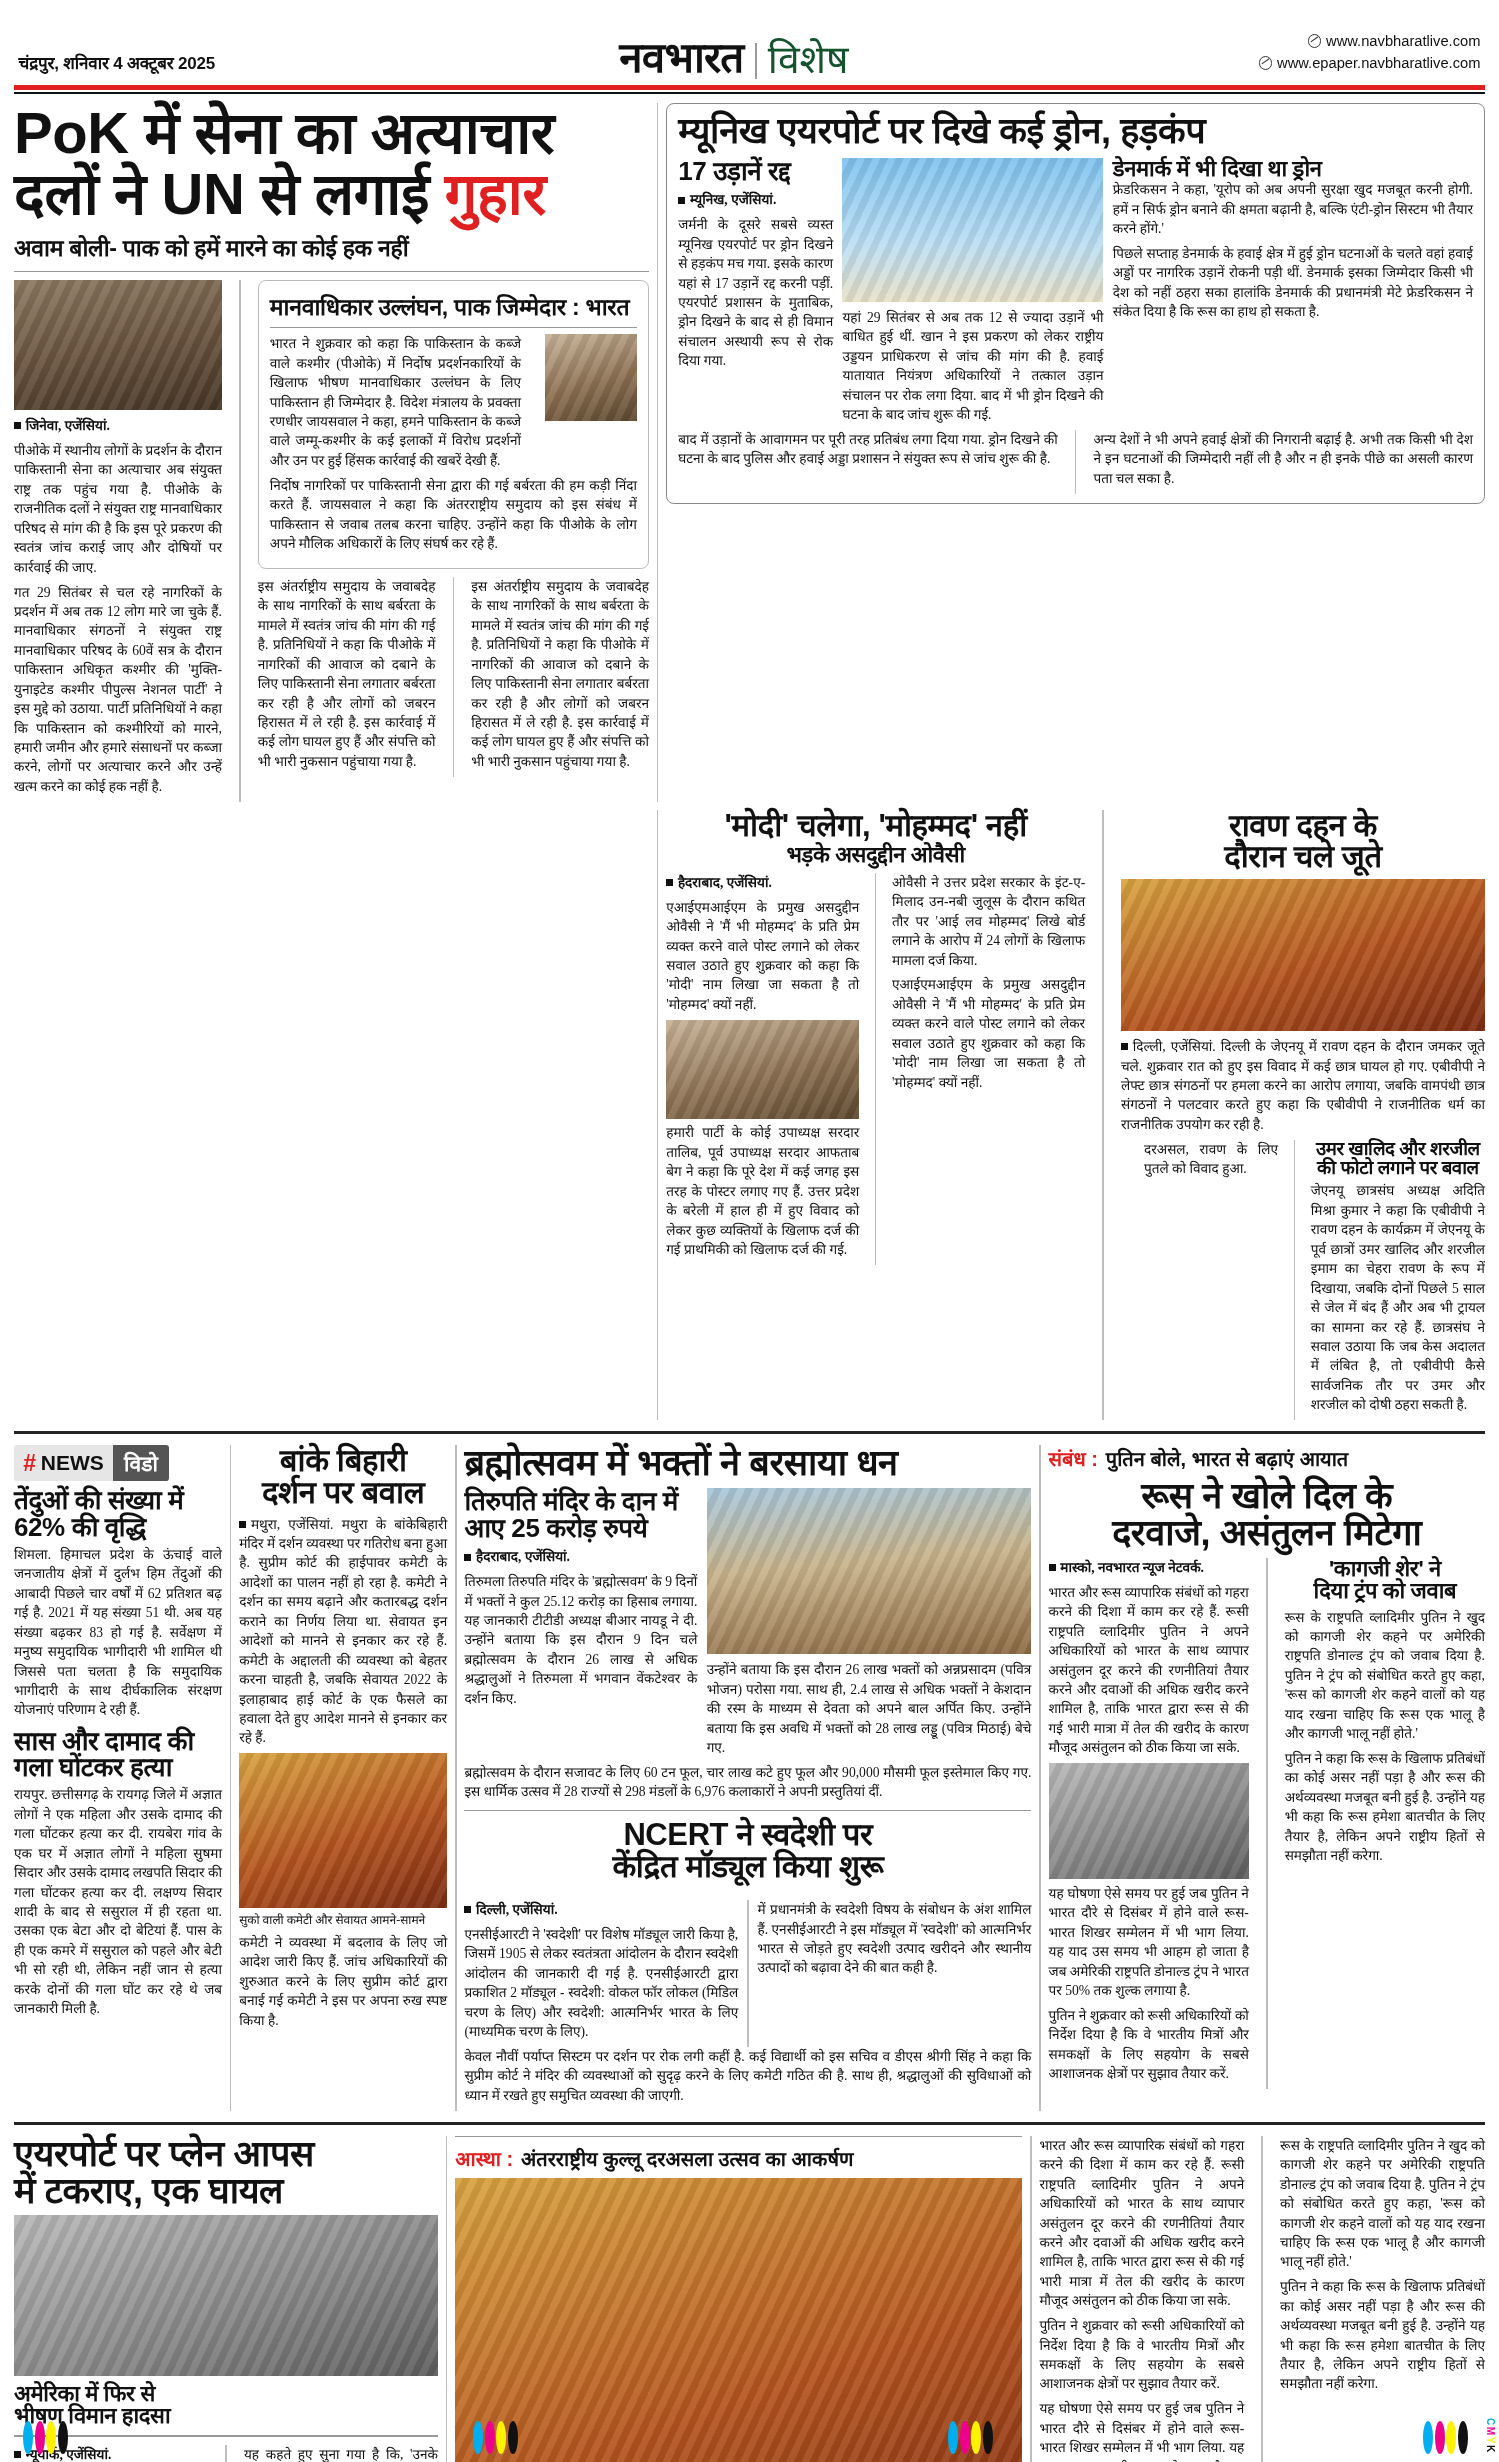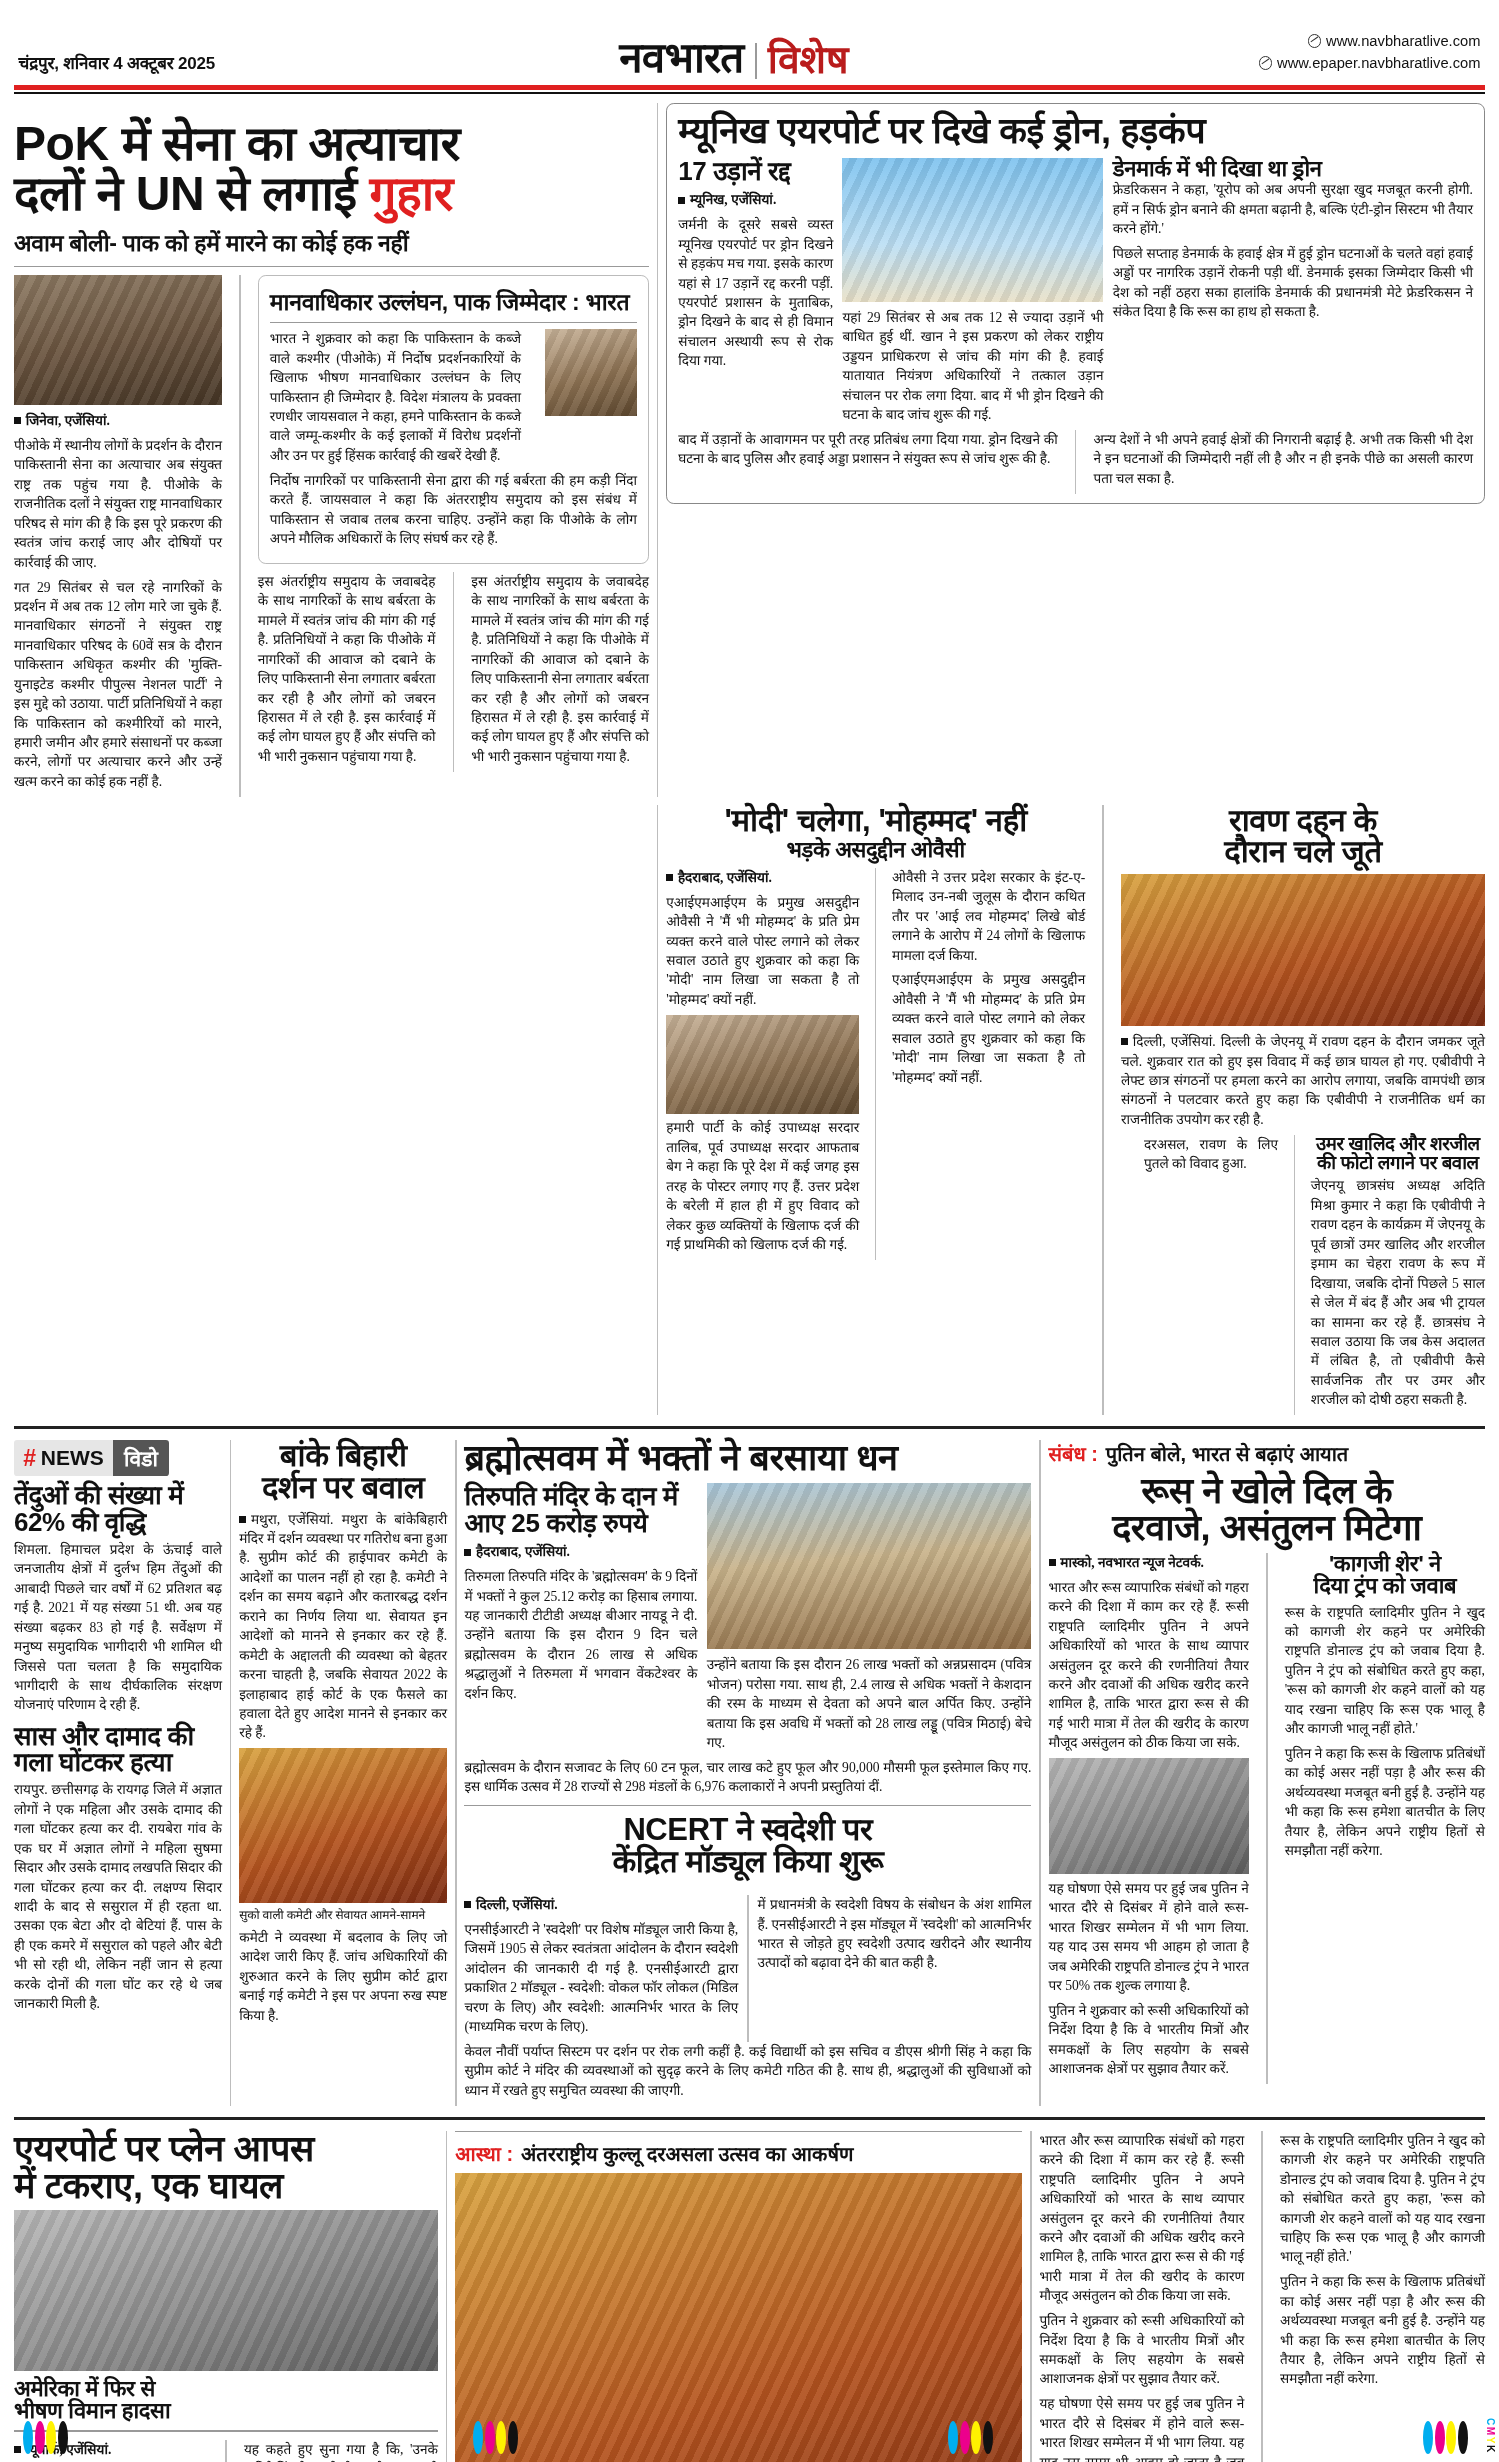--- a/index.html
+++ b/index.html
@@ -6,36 +6,36 @@
   html,body{margin:0;padding:0;background:#fff;}
   body{width:1499px;height:2462px;font-family:"Liberation Serif","DejaVu Serif",serif;color:#111;position:relative;overflow:hidden;}
   .page{width:1499px;height:2462px;position:relative;background:#fff;}
 
   
   .masthead{height:85px;display:flex;align-items:flex-end;padding:0 18.6px 4.7px 18.6px;box-sizing:border-box;}
   .mh-date{font-family:"Liberation Sans",sans-serif;font-weight:700;font-size:17px;letter-spacing:-0.2px;flex:0 0 279px;padding-bottom:6.2px;}
   .mh-logo{flex:1;display:flex;align-items:flex-end;justify-content:center;gap:11px;padding-bottom:1.6px;}
   .mh-logo .nb{font-family:"Liberation Sans",sans-serif;font-weight:900;font-size:42px;letter-spacing:-0.8px;color:#111;line-height:1;}
   .mh-logo .bar{width:2.3px;height:36px;background:#9a9a9a;}
-  .mh-logo .vs{font-family:"Liberation Sans",sans-serif;font-weight:700;font-size:39px;color:#b91c1c;line-height:1;}
+  .mh-logo .vs{font-family:"Liberation Sans",sans-serif;font-weight:400;font-size:39px;color:#14532d;line-height:1;}
   .mh-urls{flex:0 0 310px;text-align:right;font-family:"Liberation Sans",sans-serif;font-size:14.7px;line-height:1.5;padding-bottom:6.2px;}
   .mh-urls div{white-space:nowrap;}
   .globe{display:inline-block;width:11.6px;height:11.6px;border:1.6px solid #333;border-radius:50%;position:relative;margin-right:4.7px;vertical-align:-1.6px;}
   .globe:after{content:"";position:absolute;left:0.8px;top:3.9px;width:8.5px;height:0;border-top:1.6px solid #333;transform:rotate(-35deg);}
   .rule-red{height:4.7px;background:#e02020;margin:0 14px;}
   .rule-thin{height:1.6px;background:#111;margin:2.3px 14px 0 14px;}
 
   
   .cols{display:flex;padding:0 14px;box-sizing:border-box;}
   .vline{width:1.6px;background:#bdbdbd;margin:0 7.8px;flex:0 0 1.6px;}
   .hline{height:1.6px;background:#999;margin:7.8px 0;}
   .hline-thick{height:3.1px;background:#222;margin:7.8px 0;}
 
   h1,h2,h3,h4,h5{margin:0;font-family:"Liberation Sans",sans-serif;font-weight:900;line-height:1.02;letter-spacing:-0.4px;}
-  .lead-hl{font-size:48px;line-height:1.05;margin-top:16px;}
+  .lead-hl{font-size:58px;line-height:1.05;}
   .lead-hl .red{color:#e02020;}
   .lead-sub{font-family:"Liberation Sans",sans-serif;font-weight:800;font-size:23px;margin-top:6.2px;letter-spacing:-0.3px;}
   .hl-xl{font-size:36px;}
   .hl-lg{font-size:31px;}
   .hl-md{font-size:26px;}
   .hl-sm{font-size:22px;}
   .hl-xs{font-size:18.6px;}
 
   p.body{font-size:13.6px;line-height:1.43;text-align:justify;margin:0 0 5.4px 0;
          font-family:"Liberation Serif","DejaVu Serif",serif;}

